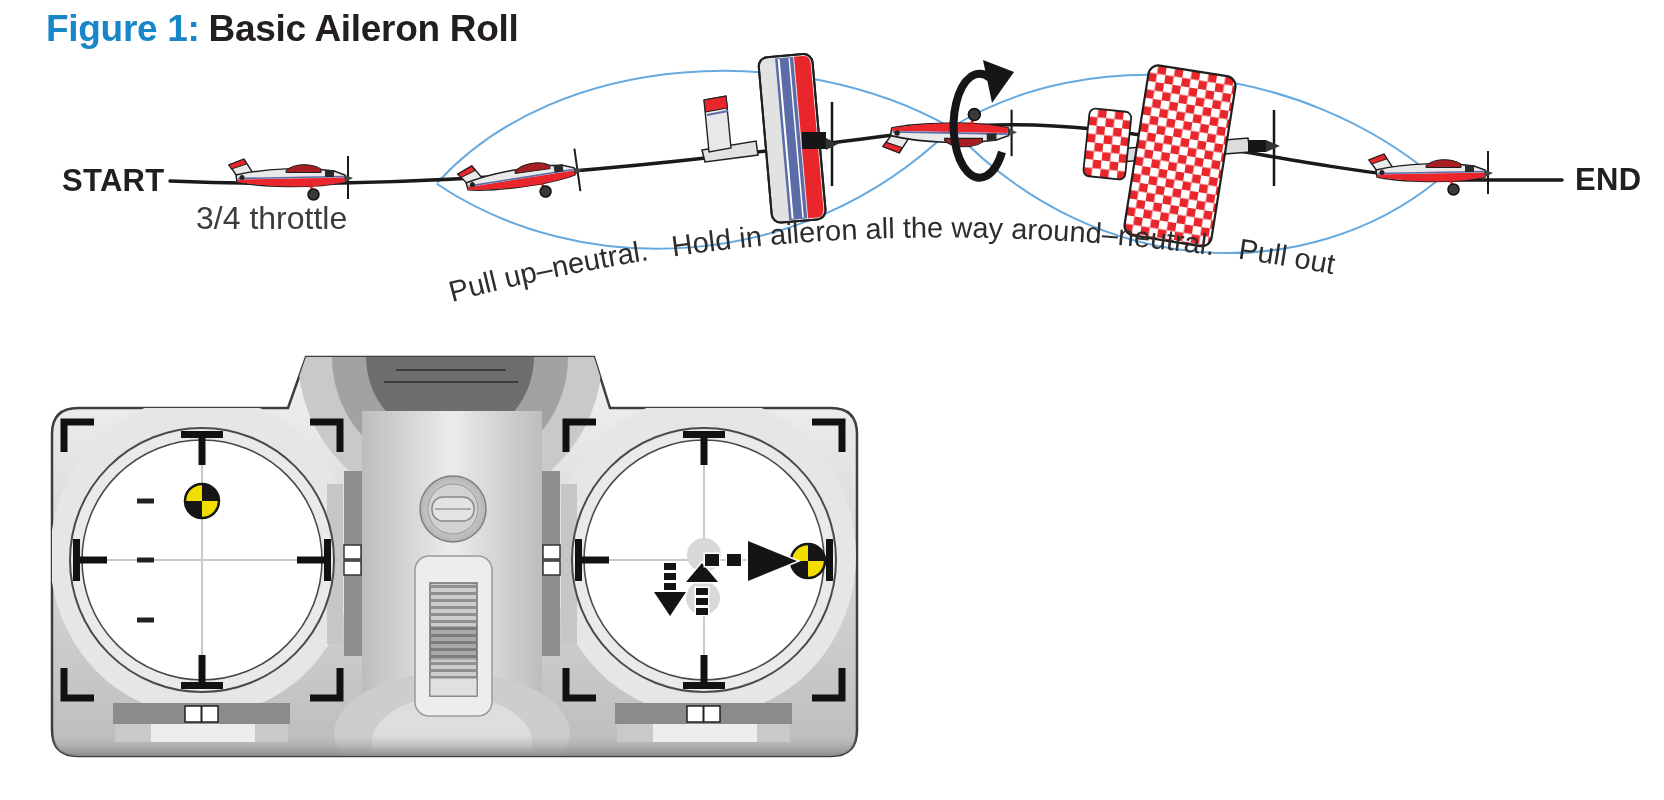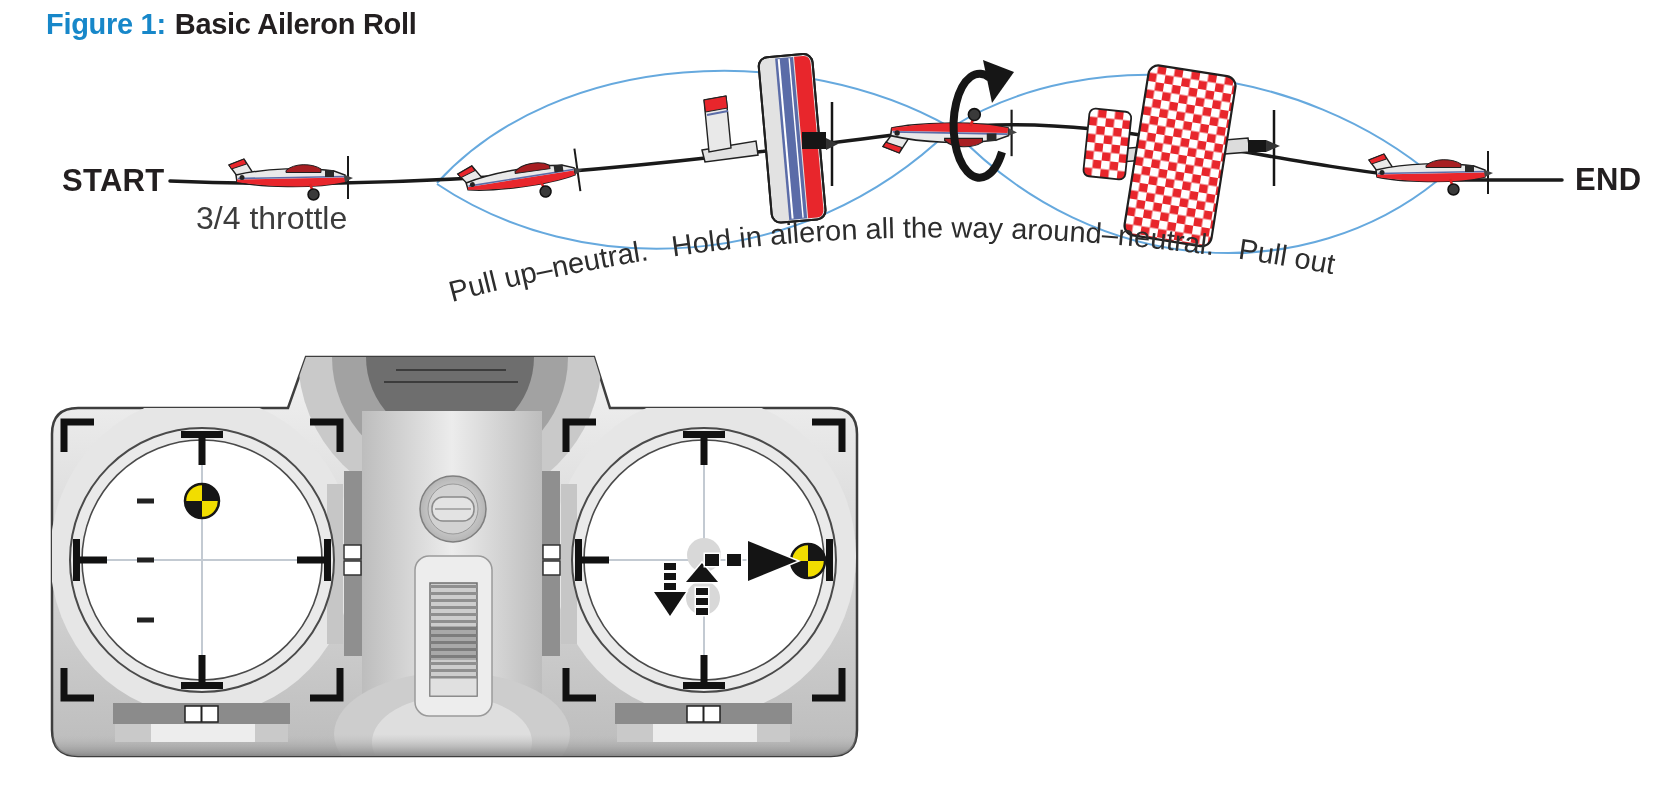--- a/index.html
+++ b/index.html
@@ -1,18 +1,18 @@
 <!DOCTYPE html>
 <html><head>
 <meta charset="utf-8">
 <style>
   html,body{margin:0;padding:0;background:#ffffff;}
   #canvas{position:relative;width:1664px;height:800px;background:#fff;overflow:hidden;
           font-family:"Liberation Sans",sans-serif;}
-  .fig-title{position:absolute;left:46px;top:8px;font-size:29px;font-weight:bold;letter-spacing:-0.3px;white-space:nowrap;}
+  .fig-title{position:absolute;left:46px;top:8px;font-size:37px;font-weight:bold;letter-spacing:-0.3px;white-space:nowrap;}
   .fig-title .t-label{color:#1787c9;margin-right:9px;}
   .fig-title .t-text{color:#231f20;}
   svg text{font-family:"Liberation Sans",sans-serif;}
   .lbl-bold{font-size:31px;font-weight:bold;fill:#231f20;letter-spacing:0.3px;}
   .lbl-note{font-size:32px;fill:#3c3c3c;}
   .curved{font-size:29px;fill:#2d2d2d;white-space:pre;}
   .arrow-wt{paint-order:stroke;stroke:#ffffff;stroke-width:3px;fill:#141414;}
 </style>
 </head>
 <body>

